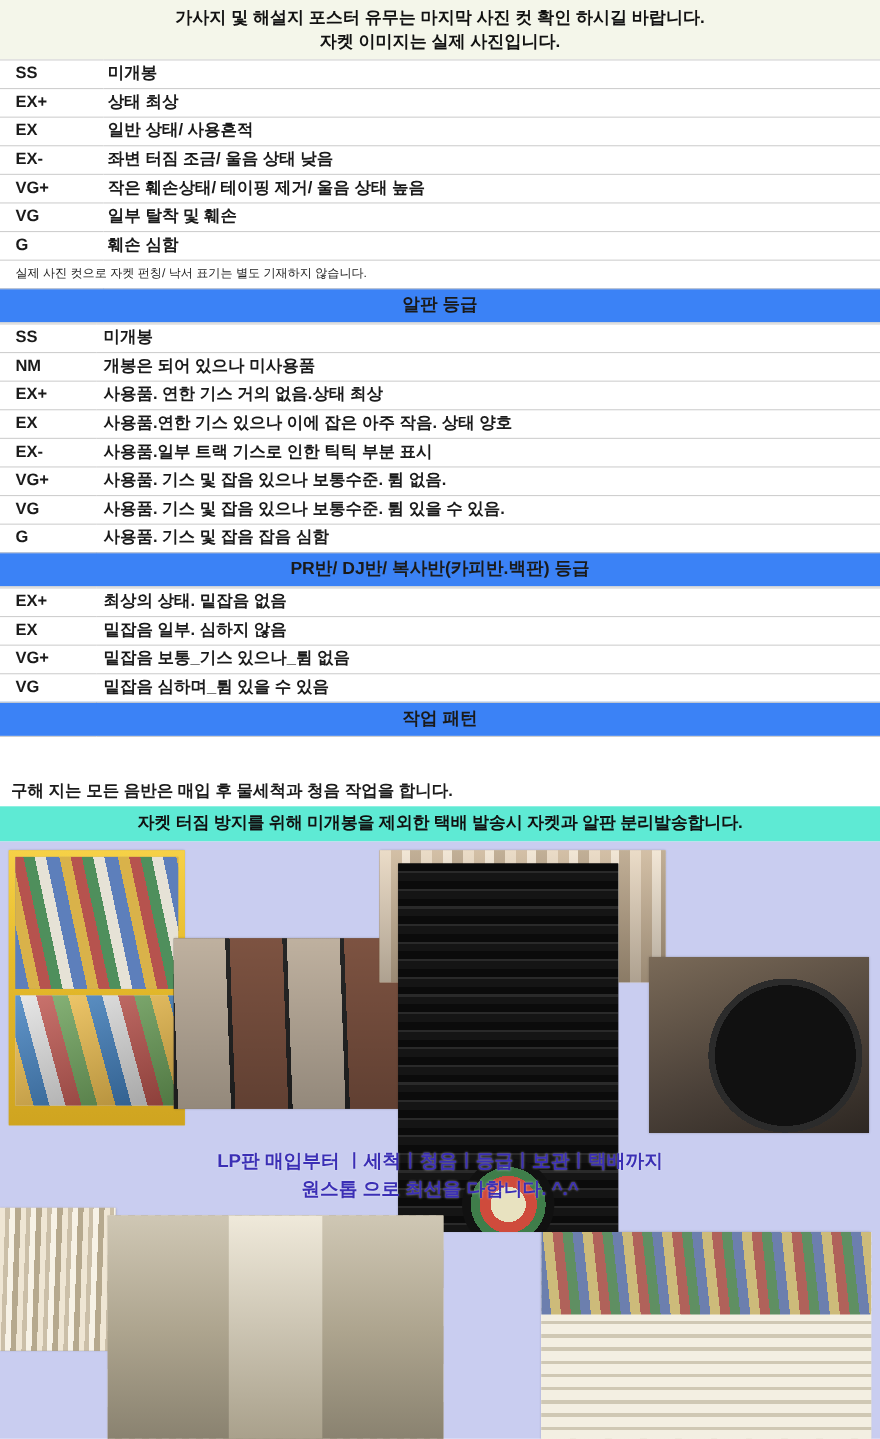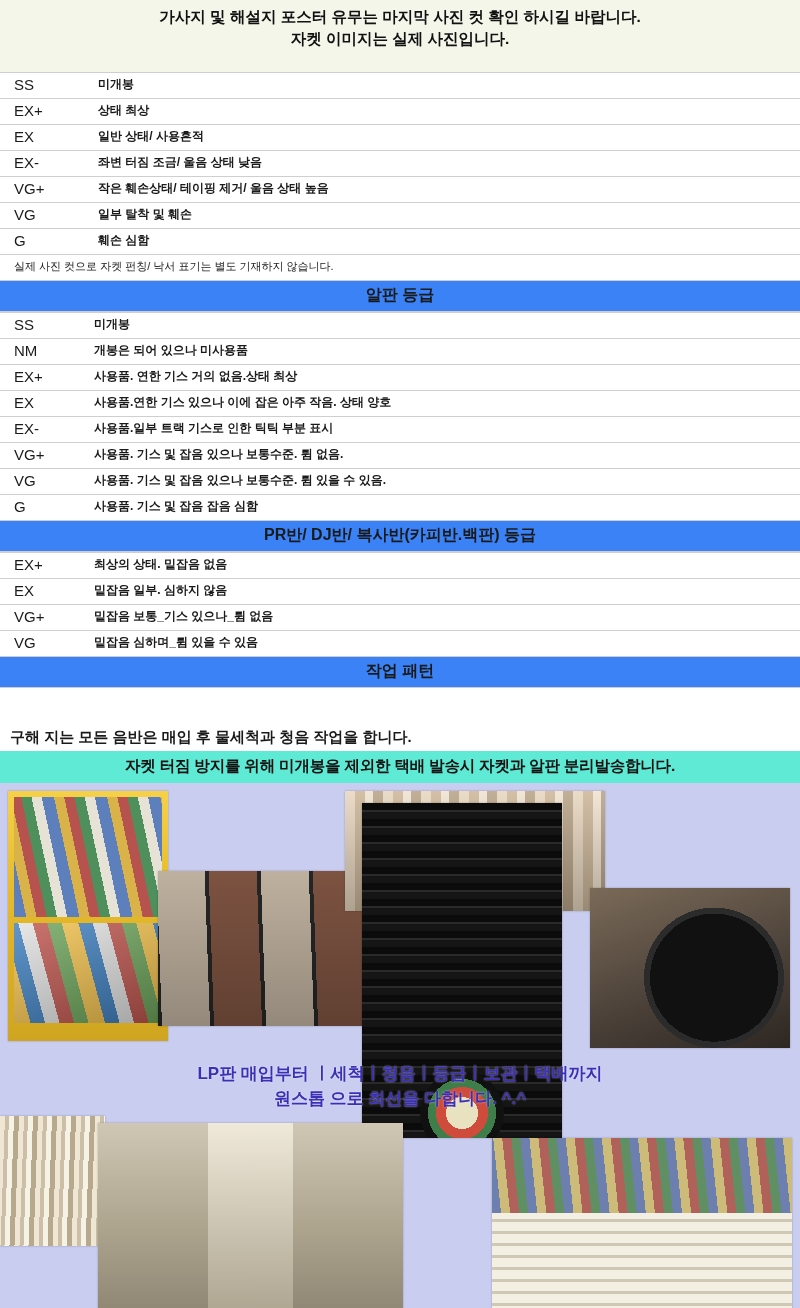--- a/index.html
+++ b/index.html
@@ -13,46 +13,46 @@
     font-family: "Liberation Sans", sans-serif;
     color: #1a1a1a;
     overflow: hidden;
     position: relative;
   }
 
   
   .notice {
     background: #f4f6ea;
     text-align: center;
-    padding: 6px 4px 21px 4px;
+    padding: 6px 4px 3px 4px;
     font-size: 15.5px;
     font-weight: 700;
     line-height: 1.45;
     color: #111;
   }
   .notice div { white-space: nowrap; }
 
   
   .table {
     width: 100%;
     border-collapse: collapse;
     table-layout: fixed;
   }
   .table tr { height: 26px; }
   .table td {
     border-top: 1px solid #cfcfcf;
     border-bottom: 1px solid #cfcfcf;
-    font-size: 12px;
+    font-size: 15px;
     padding: 1px 0 2px 0;
     vertical-align: middle;
     background: #ffffff;
   }
   td.grade {
     width: 80px;
-    font-weight: 400;
+    font-weight: 700;
     padding-left: 14px;
     font-size: 15px;
   }
   td.desc {
     font-weight: 700;
     padding-left: 4px;
   }
   .t2 td.grade { width: 74px; padding-left: 14px;}
   .t2 td.desc  { padding-left: 6px; }
 

